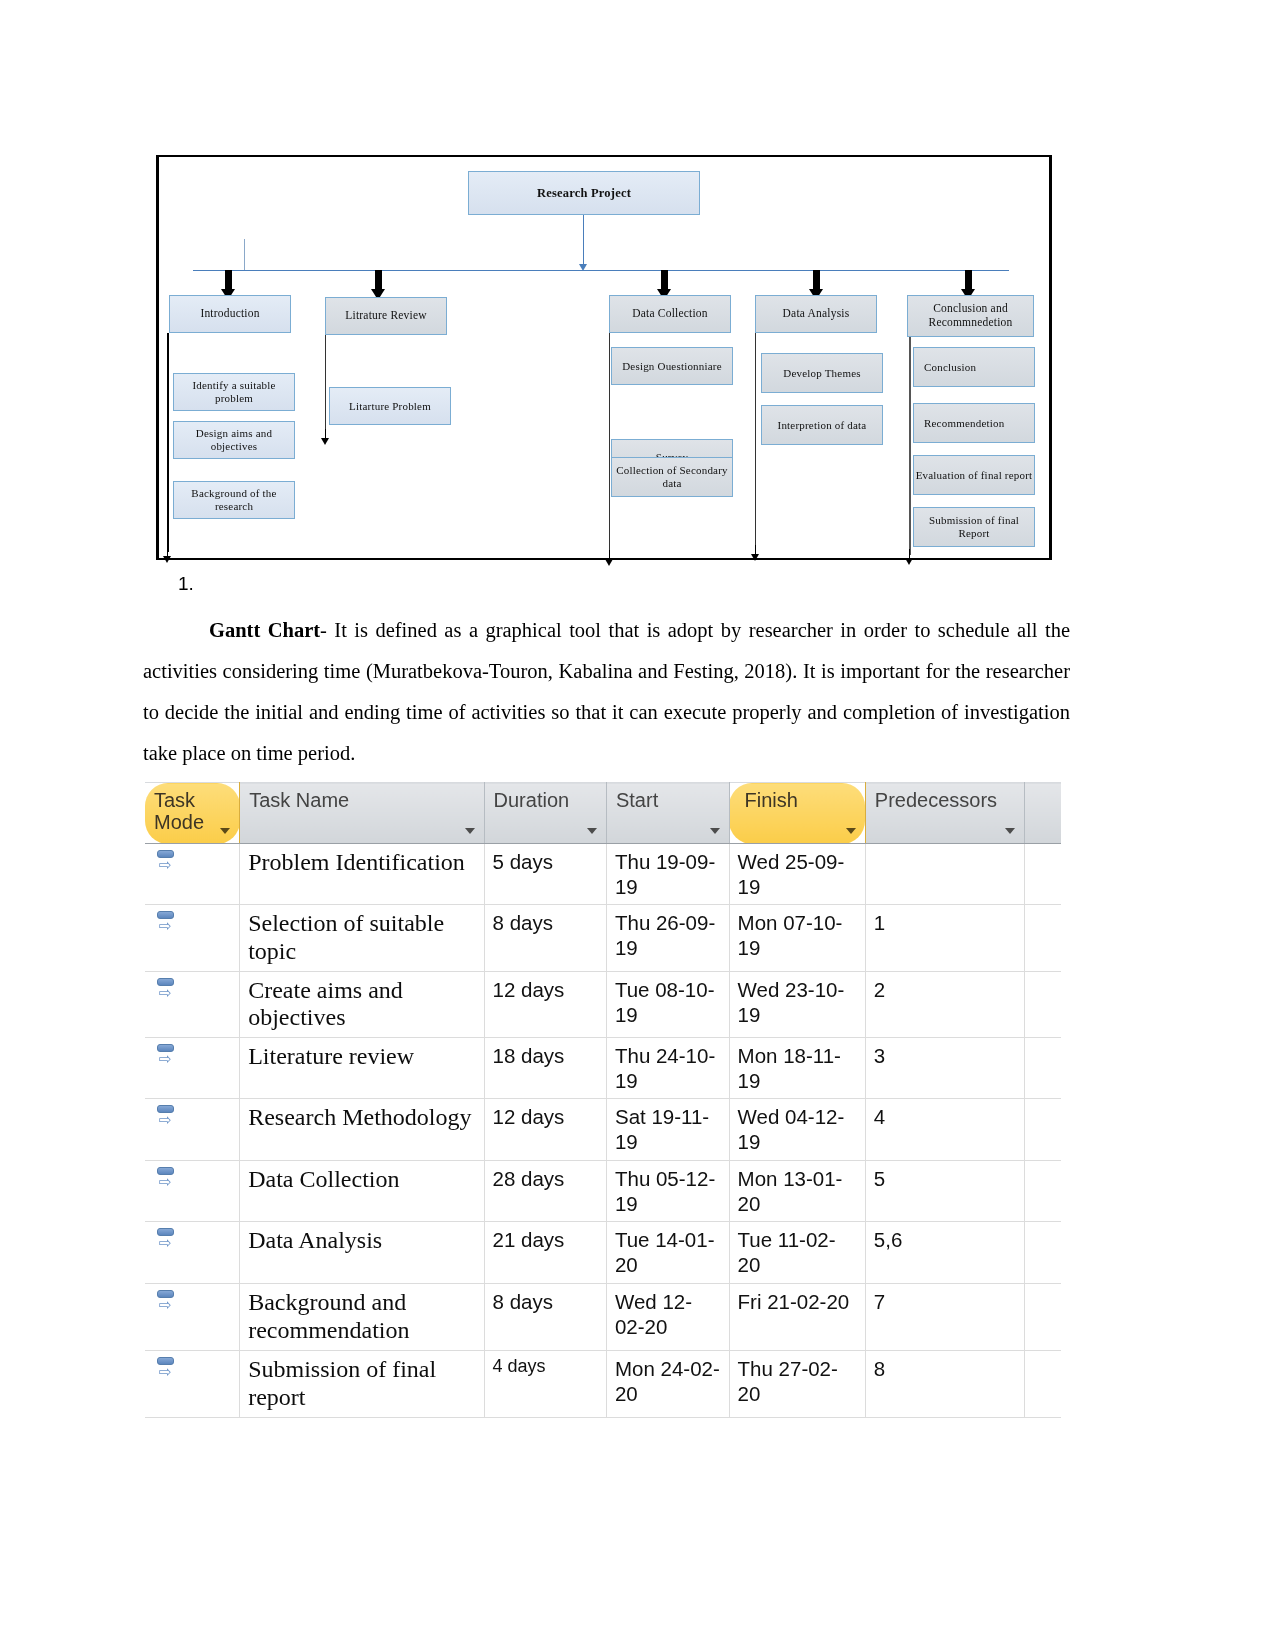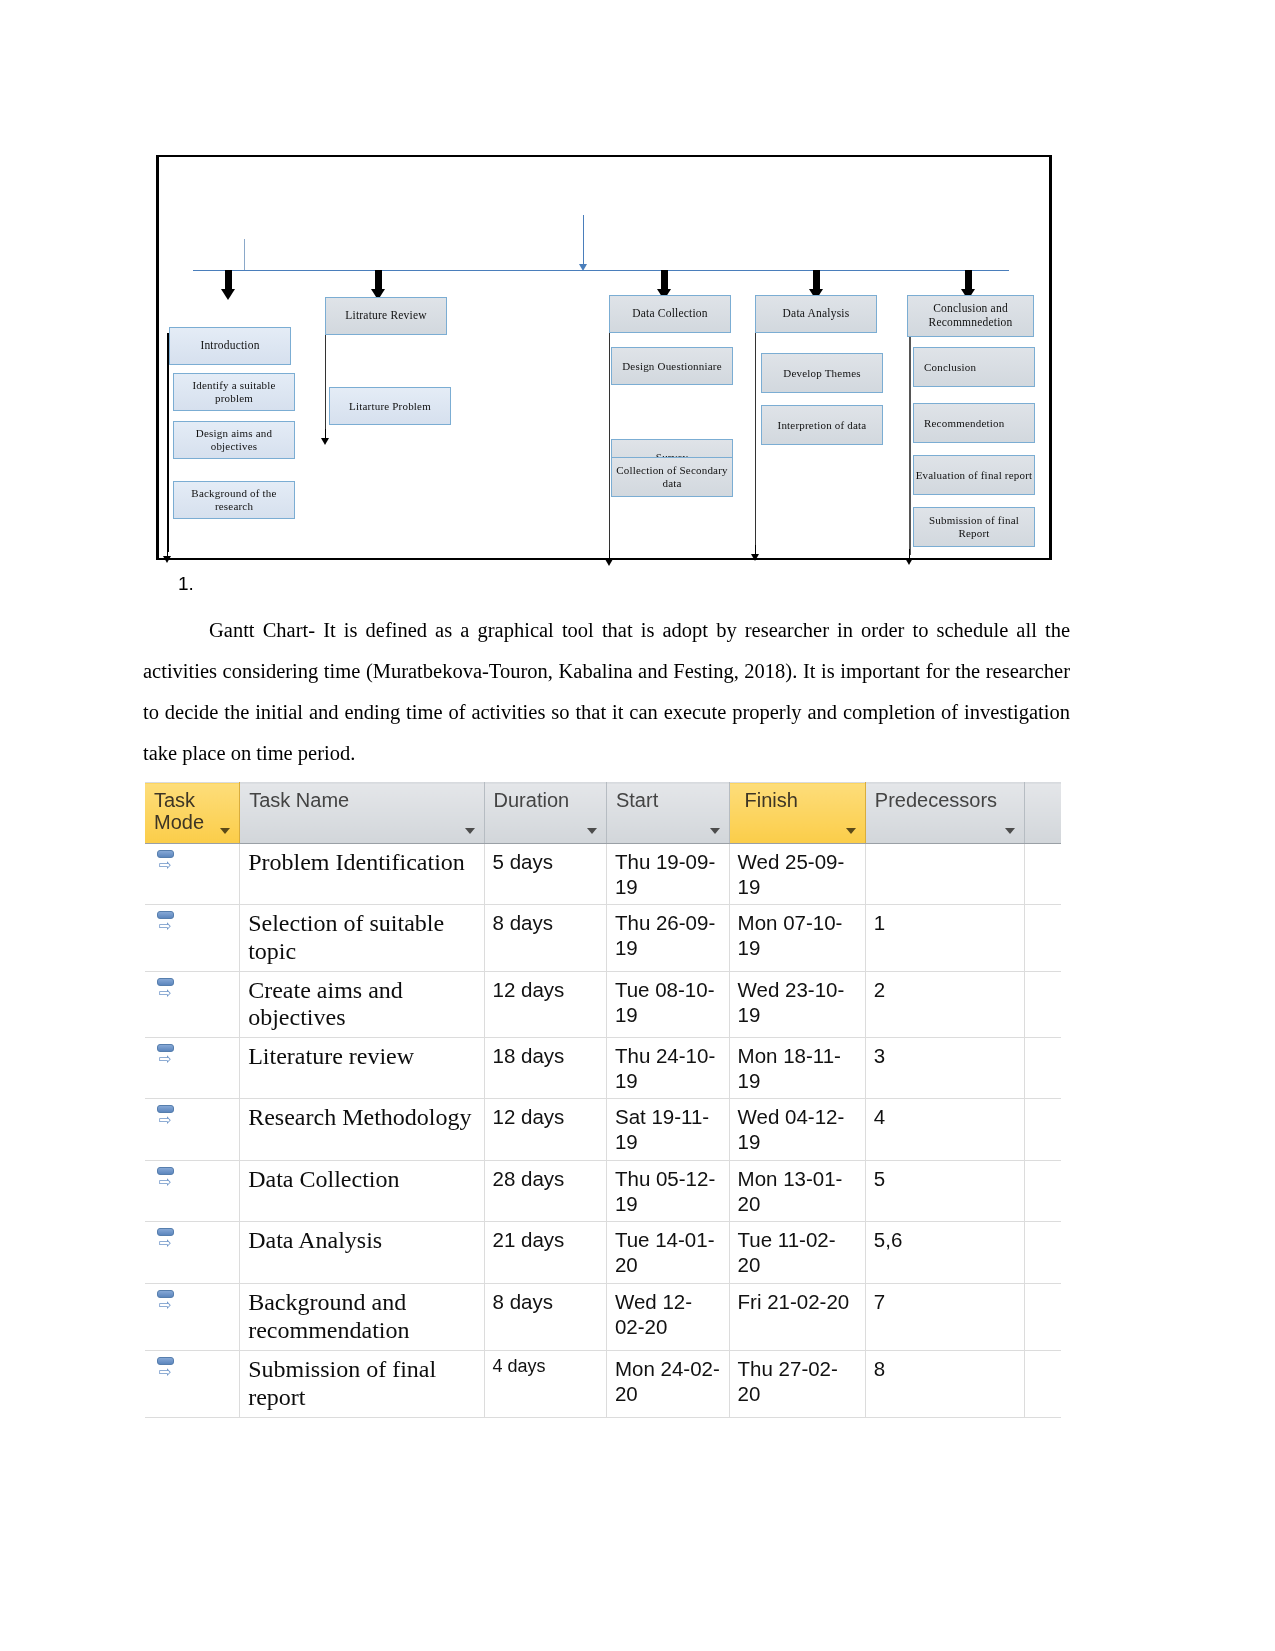--- a/index.html
+++ b/index.html
@@ -75,21 +75,21 @@
     font-size:19px;font-family:"Liberation Sans", sans-serif;color:#000;
   }
   .para{
     position:absolute;left:143px;top:610px;width:927px;
     font-size:20.5px;line-height:41px;
     text-align:justify;
     color:#000;
     font-family:"Liberation Serif", serif;
   }
   .para .indent{display:inline-block;width:66px;}
-  .para b{font-weight:normal;}
+  .para b{font-weight:bold;}
 
   
   .proj-table{
     position:absolute;left:145px;top:782px;width:916px;
     border-collapse:collapse;
     background:#fff;
     font-family:"Liberation Sans", sans-serif;
     box-shadow:0 0 0 1px #ffffff;
   }
 
@@ -105,20 +105,21 @@
     vertical-align:top;
     padding:6px 8px 6px 9px;
     position:relative;
     height:48px;
     line-height:1.12;
   }
   .hdr th.hl{
     background:linear-gradient(180deg,#fddd7a 0%,#fbcd49 100%);
     border-right:1px solid #d9ad3c;
     color:#3d3525;
+    border-radius:23px;
   }
   .hdr th .caret{
     position:absolute;right:9px;bottom:9px;
     width:0;height:0;
     border-left:5px solid transparent;
     border-right:5px solid transparent;
     border-top:6px solid #4c4c4c;
   }
   .hdr th.hl .caret{border-top-color:#5b4a18;}
 
@@ -154,20 +155,21 @@
   }
 </style>
 </head>
 <body>
 
 <div class="page">
 
   <div class="flowchart">
     <div class="fc-inner">
 
+      <div class="node root" style="left:309px;top:14px;width:232px;height:44px;">Research Project</div>
 
       <div class="vline" style="left:424px;top:58px;height:53px;"></div>
       <div class="arrow-thin arrow-blue" style="left:420px;top:100px;height:14px;">
         <div class="shaft" style="height:7px;"></div>
         <div class="head" style="top:7px;"></div>
       </div>
 
       <div class="hline" style="left:34px;top:113px;width:816px;"></div>
 
       <div class="vline" style="left:85px;top:82px;height:31px;background:#8aa8c9;"></div>
@@ -186,21 +188,21 @@
       </div>
       <div class="arrow-thick" style="left:650px;top:113px;height:30px;">
         <div class="shaft" style="height:20px;"></div>
           <div class="head" style="top:19px;"></div>
       </div>
       <div class="arrow-thick" style="left:802px;top:113px;height:30px;">
         <div class="shaft" style="height:20px;"></div>
           <div class="head" style="top:19px;"></div>
       </div>
 
-      <div class="node lvl1" style="left:10px;top:138px;width:122px;height:38px;margin-top:32px;">Introduction</div>
+      <div class="node lvl1" style="left:10px;top:138px;width:122px;height:38px;">Introduction</div>
 
       <div class="node lvl1 gray" style="left:166px;top:140px;width:122px;height:38px;">Litrature Review</div>
 
       <div class="node lvl1 gray" style="left:450px;top:138px;width:122px;height:38px;">Data Collection</div>
 
       <div class="node lvl1 gray" style="left:596px;top:138px;width:122px;height:38px;">Data Analysis</div>
 
       <div class="node lvl1 gray" style="left:748px;top:138px;width:127px;height:42px;line-height:1.2;">Conclusion and Recommnedetion</div>
 
       <div class="blkline" style="left:8px;top:176px;height:219px;"></div>

